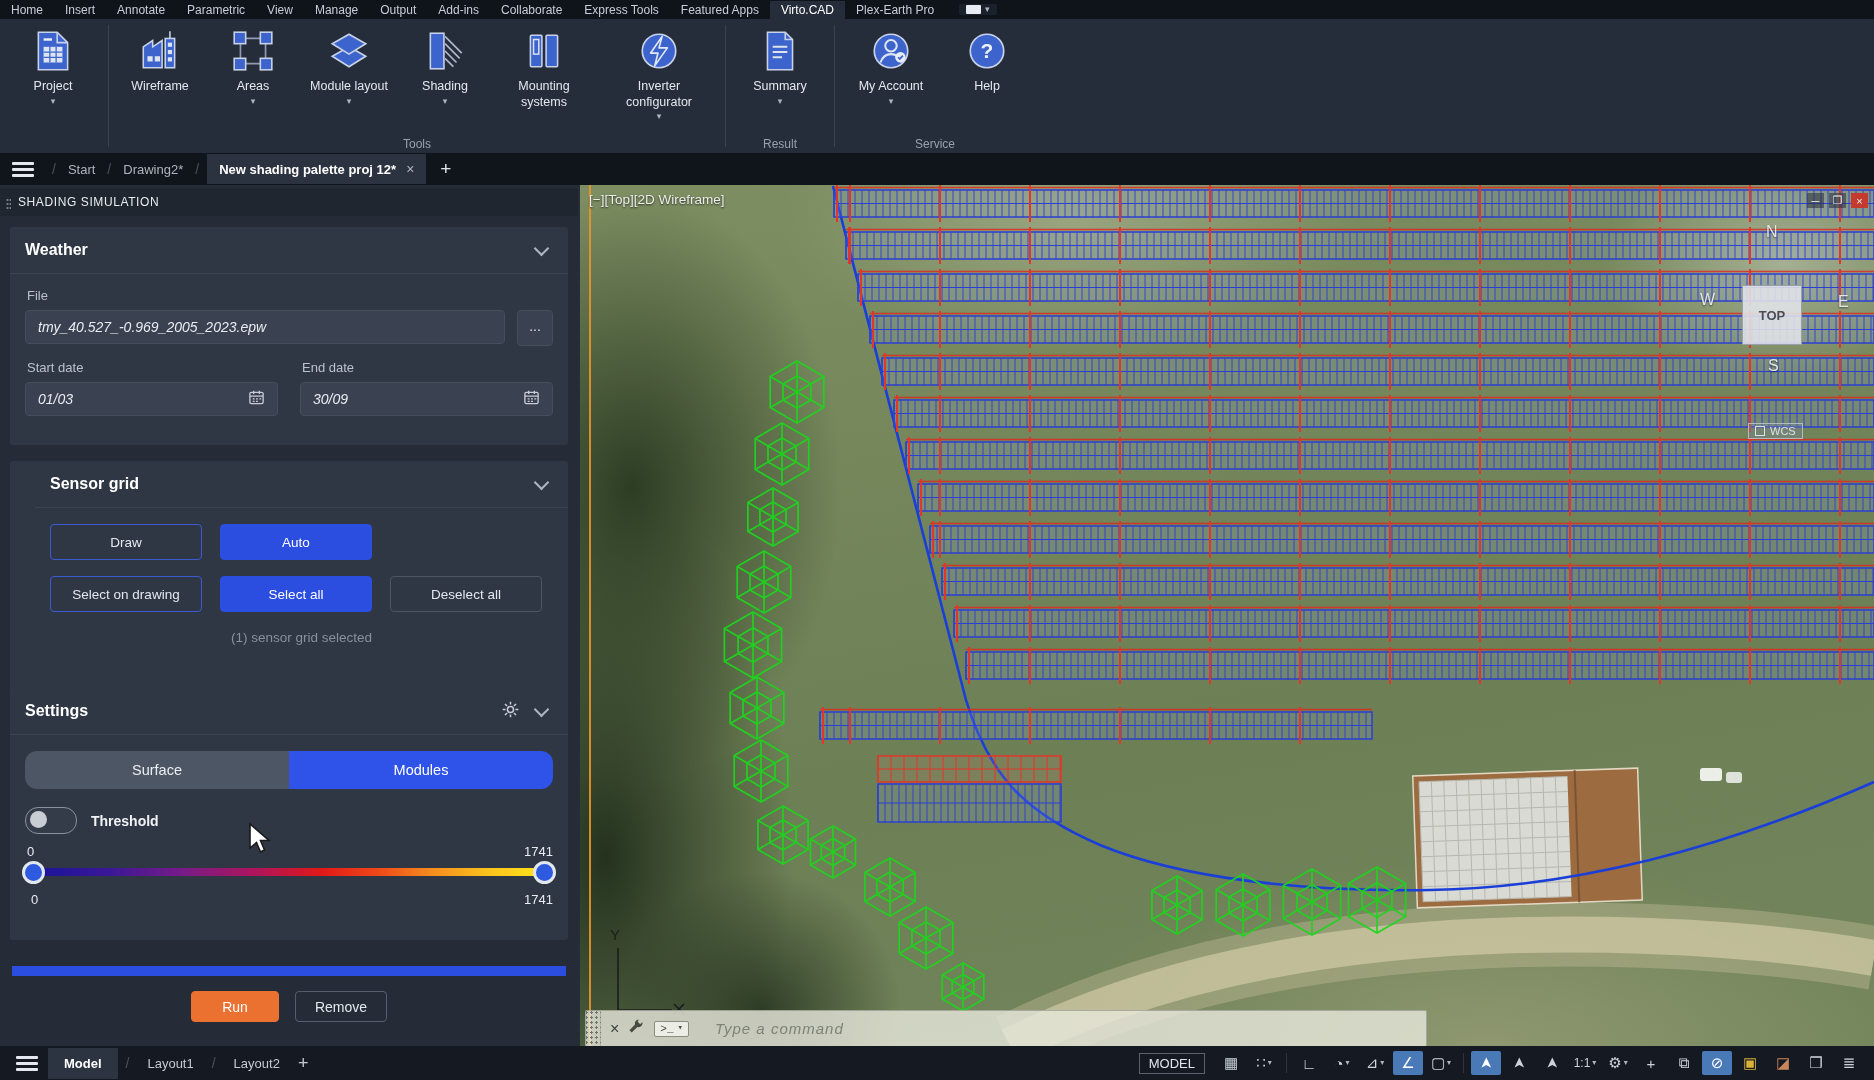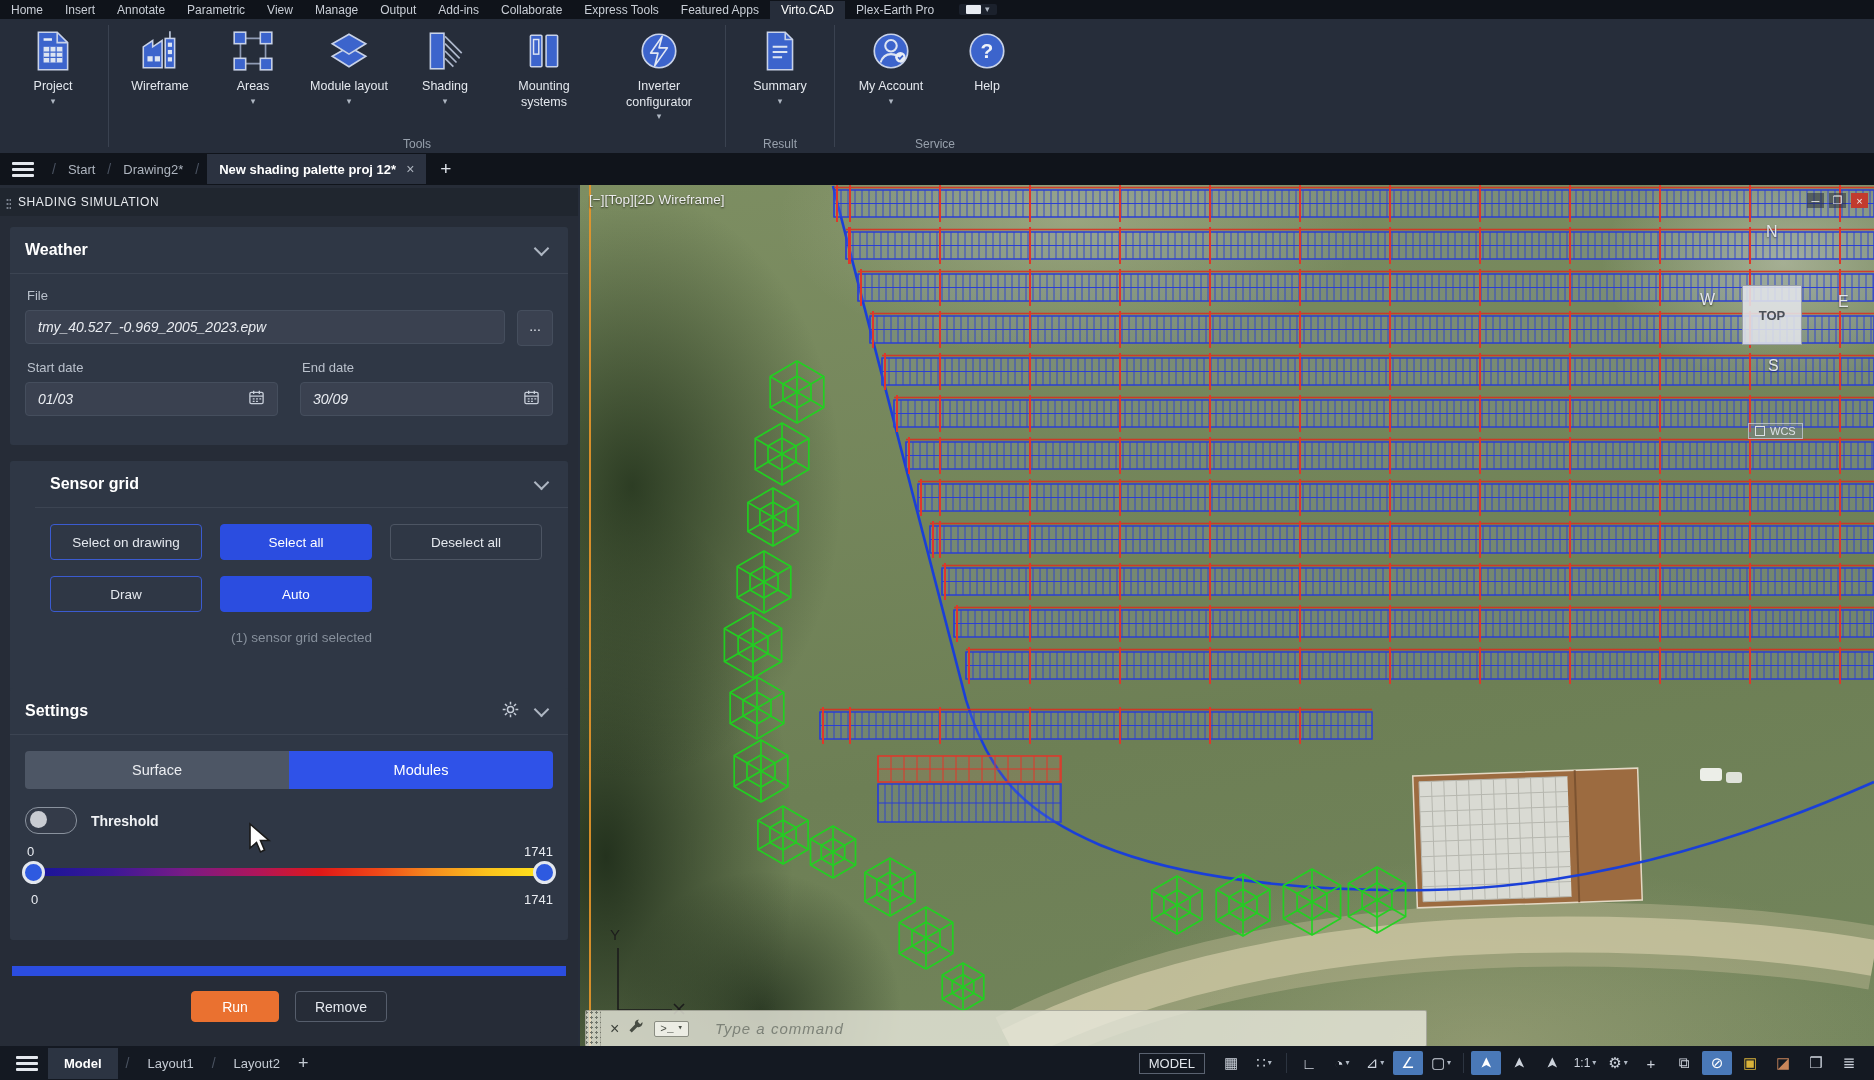--- a/index.html
+++ b/index.html
@@ -59,21 +59,21 @@
   .daterow>div{flex:1;}
   .dinput{justify-content:space-between;}
   .btn{border-radius:4px;font-size:13.5px;height:36px;display:inline-flex;align-items:center;
        justify-content:center;box-sizing:border-box;cursor:pointer;background:transparent;color:#e4e8ee;}
   .btn.blue{background:#2b4de0;color:#fff;border:1px solid #2b4de0;}
   .btn.bblue{border:1px solid #3b5bd0;}
   .btn.bgray{border:1px solid #4d5563;}
   .btnrow{display:flex;gap:18px;margin-top:16px;}
   .btnrow .btn{width:152px;}
   .sensornote{text-align:center;color:#87909c;font-size:13.5px;margin-top:18px;}
-  .seg{display:flex;margin-top:16px;height:38px;border-radius:4px;overflow:hidden;}
+  .seg{display:flex;margin-top:16px;height:38px;border-radius:12px;overflow:hidden;}
   .seg>div{flex:1;display:flex;align-items:center;justify-content:center;font-size:14.5px;cursor:pointer;}
   .seg .off{background:#4d5665;color:#eceef2;}
   .seg .on{background:#2f52e8;color:#fff;}
   .togglerow{display:flex;align-items:center;gap:14px;margin-top:18px;}
   .toggle{width:50px;height:25px;border:1px solid #8a929e;border-radius:13px;background:#343b49;position:relative;cursor:pointer;}
   .toggle .knob{position:absolute;left:4px;top:3px;width:17px;height:17px;border-radius:50%;background:#c9ccd2;}
   .tlabel{font-size:14px;font-weight:bold;color:#f0f2f5;}
   .sliderzone{position:relative;height:74px;margin-top:10px;}
   .smin{position:absolute;left:2px;top:0;font-size:13px;color:#e8ebf0;}
   .smax{position:absolute;right:0;top:0;font-size:13px;color:#e8ebf0;}
@@ -345,27 +345,27 @@
     </div>
 
     <div class="card" style="top:276px;height:244px;padding-left:40px;">
       <div class="chead">
         <h3>Sensor grid</h3>
         <span class="sp"></span>
           <span class="chev"></span>
       </div>
       <div class="cdiv"></div>
       <div class="btnrow">
+        <div class="btn bblue">Draw</div>
+        <div class="btn blue">Auto</div>
+      </div>
+      <div class="btnrow">
         <div class="btn bblue">Select on drawing</div>
         <div class="btn blue">Select all</div>
         <div class="btn bgray">Deselect all</div>
-      </div>
-      <div class="btnrow">
-        <div class="btn bblue">Draw</div>
-        <div class="btn blue">Auto</div>
       </div>
       <div class="sensornote">(1) sensor grid selected</div>
     </div>
 
     <div class="card" style="top:503px;height:252px;">
       <div class="chead">
         <h3>Settings</h3>
         <span class="sp"></span>
         <span style="margin-right:16px;"><svg viewBox="0 0 20 20" width="19" height="19">
               <g stroke="#c6cdd8" fill="none" stroke-width="1.6">

